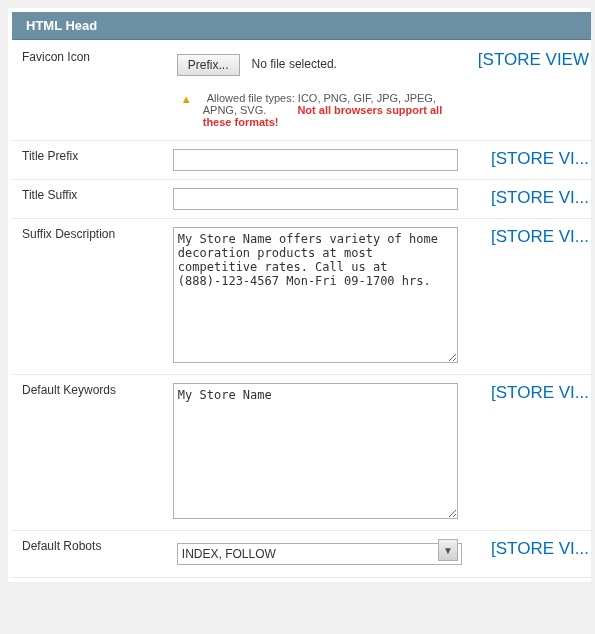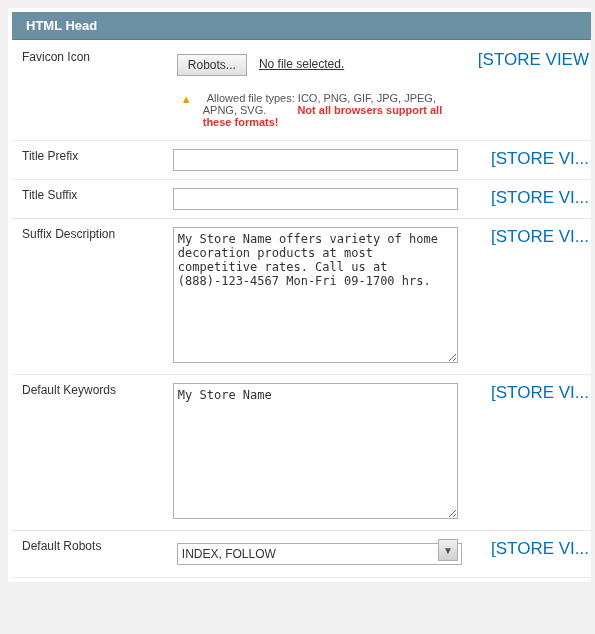--- a/index.html
+++ b/index.html
@@ -100,21 +100,20 @@
       cursor: pointer;
       white-space: nowrap;
       color: #333;
       height: 22px;
     }
 
     .no-file-text {
       font-size: 12px;
       color: #333;
       padding-top: 3px;
-      text-decoration: underline;
     }
 
     .file-types-note {
       font-size: 11px;
       color: #555;
       display: flex;
       align-items: flex-start;
       gap: 3px;
     }
 
@@ -175,21 +174,21 @@
     <span>HTML Head</span>
   </div>
 
   <table class="form-table">
 
     <tbody>
         <tr class="browse-row">
       <td class="label-cell">Favicon Icon</td>
       <td class="input-cell">
         <div class="browse-area">
-          <button class="browse-btn">Robots...</button>
+          <button class="browse-btn">Prefix...</button>
           <span class="no-file-text">No file selected.</span>
         </div>
         <div class="file-types-note" style="margin-top:4px;">
           <span class="warning-icon">▲</span>
           <span>
             <span>Allowed file types: ICO, PNG, GIF, JPG, JPEG, APNG, SVG. </span><span class="warning-text">Not all browsers support all these formats!</span>
           </span>
         </div>
       </td>
       <td class="store-view-cell">[STORE VIEW</td>

